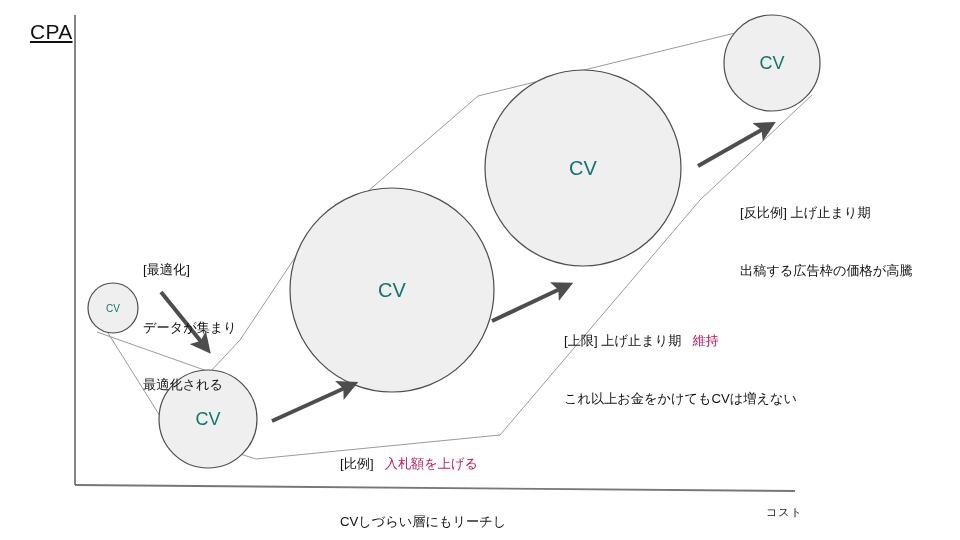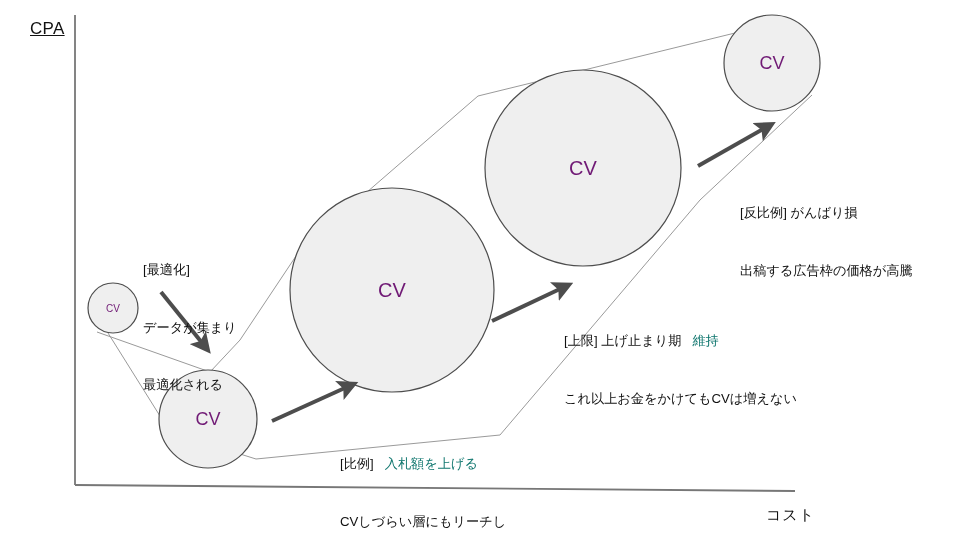--- a/index.html
+++ b/index.html
@@ -26,47 +26,47 @@
     top: 0;
     width: 960px;
     height: 540px;
   }
   .lbl {
     position: absolute;
     white-space: pre;
     line-height: 1.32;
   }
   .axis-label {
-    font-size: 17px;
+    font-size: 21px;
     color: #111111;
     letter-spacing: 0.3px;
     text-decoration: underline;
   }
   .axis-label-x {
-    font-size: 15px;
+    font-size: 11px;
     color: #111111;
     letter-spacing: 1px;
   }
   .bubble-label {
     position: absolute;
     text-align: center;
-    color: #701a75;
+    color: #0f766e;
     font-family: "Liberation Sans", "DejaVu Sans", sans-serif;
     transform: translate(-50%, -50%);
     pointer-events: none;
   }
   .note {
     position: absolute;
     font-size: 13.2px;
     color: #111111;
     line-height: 1.45;
     white-space: pre;
   }
   .note .red {
-    color: #0f766e;
+    color: #be185d;
   }
   .note .redline {
     color: #ee1111;
     display: inline-block;
   }
   .note-line {
     display: block;
   }
   .indent-right {
     display: block;
@@ -134,17 +134,17 @@
     <span class="note-line">CVしづらい層にもリーチし</span>
     
   </div>
 
   <div class="note" id="note-ceiling" style="left: 564px; top: 293px;">
     <span class="note-line"><span>[上限] 上げ止まり期</span>&nbsp;&nbsp; <span class="red">維持</span></span>
     <span class="note-line">これ以上お金をかけてもCVは増えない</span>
   </div>
 
   <div class="note" id="note-inverse" style="left: 740px; top: 165px;">
-    <span class="note-line">[反比例] がんばり損</span>
+    <span class="note-line">[反比例] 上げ止まり期</span>
     <span class="note-line">出稿する広告枠の価格が高騰</span>
   </div>
 
 </div>
 
 </body></html>

